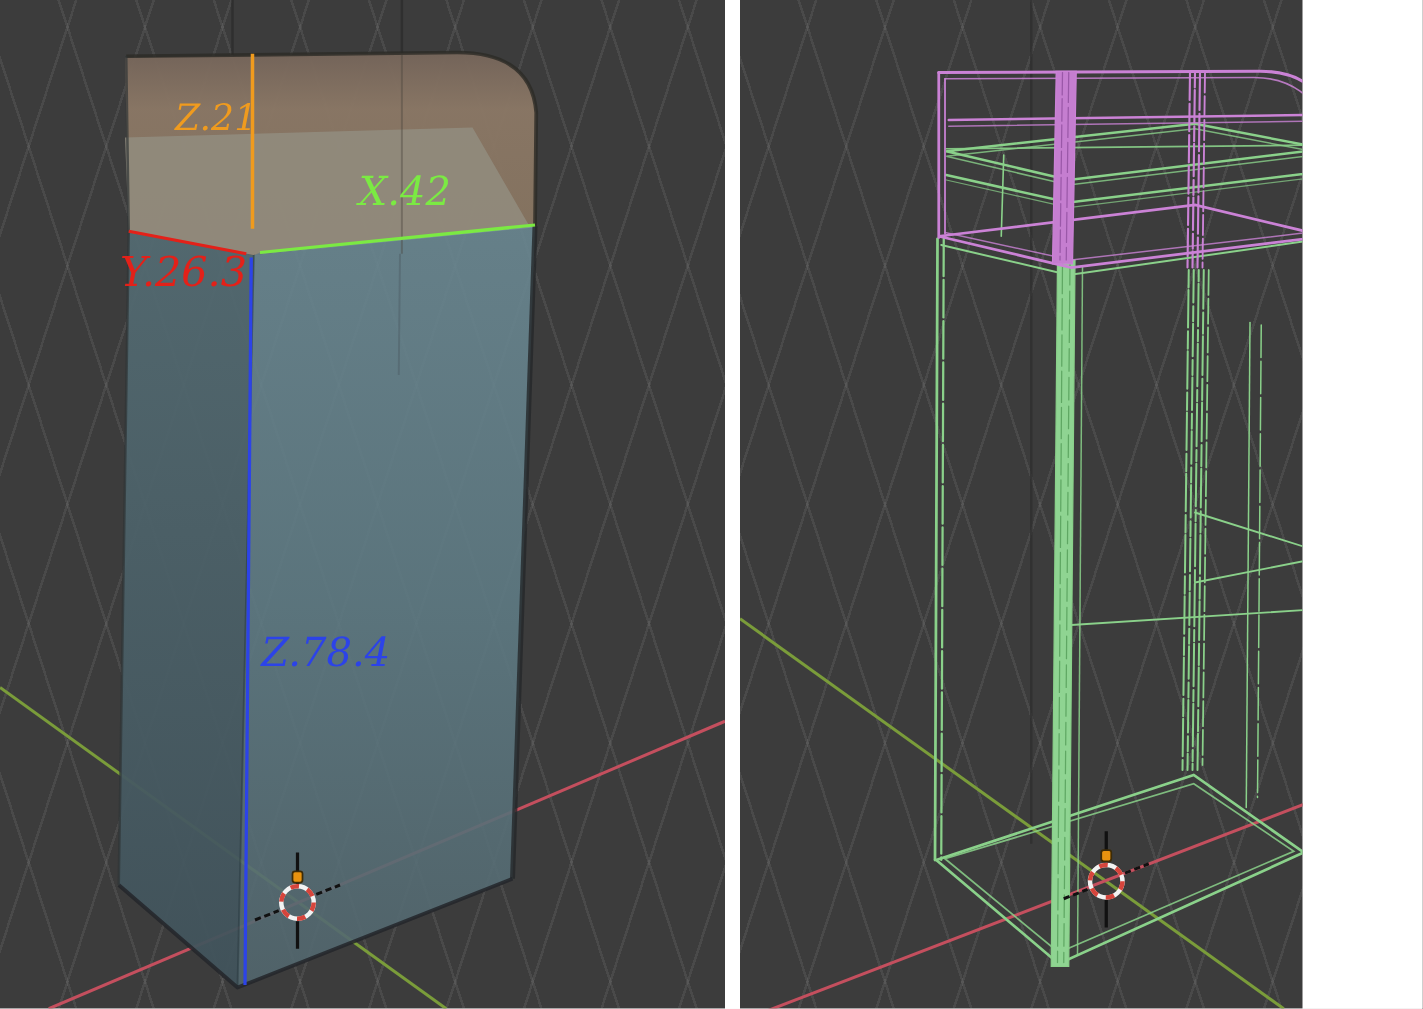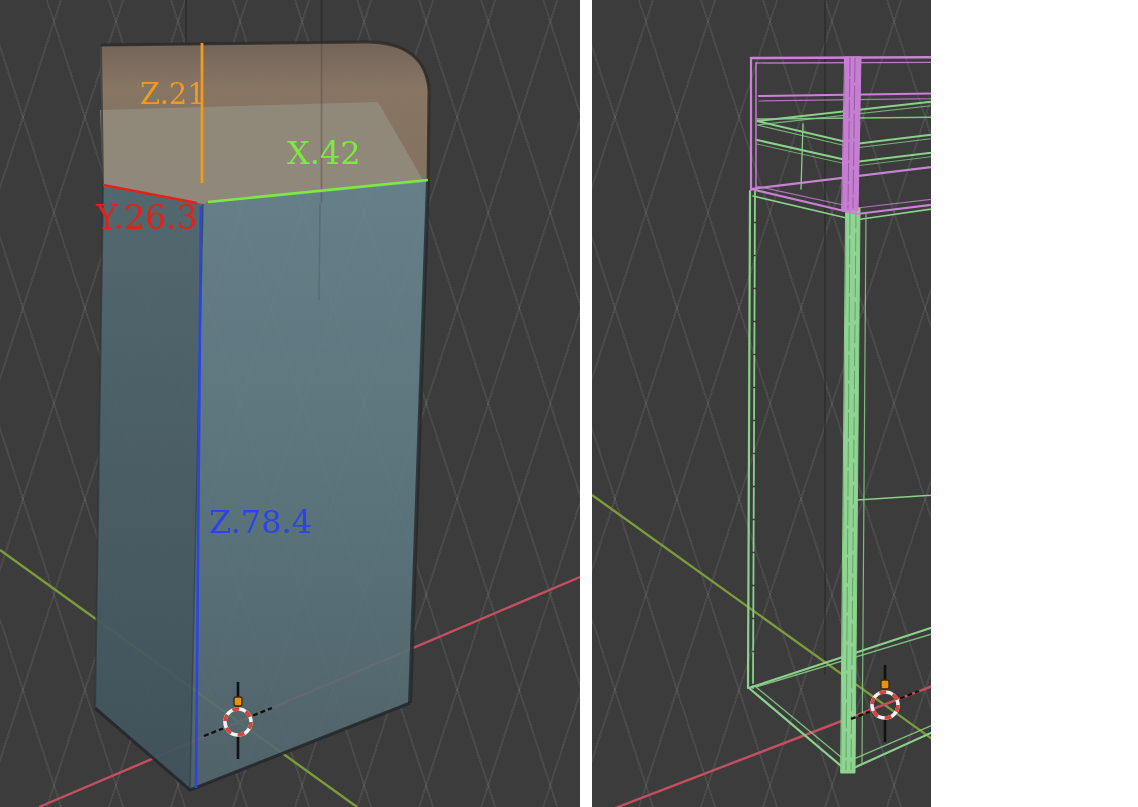--- a/index.html
+++ b/index.html
@@ -1,17 +1,17 @@
 <!DOCTYPE html>
 <html><head>
 <meta charset="utf-8">
 <style>
   html,body{margin:0;padding:0;background:#ffffff;}
-  .stage{position:relative;width:931px;height:807px;background:#ffffff;overflow:hidden;
-         font-family:"DejaVu Serif", serif;}
+  .stage{position:relative;width:1042px;height:807px;background:#ffffff;overflow:hidden;
+         font-family:"DejaVu Serif", serif;font-style:italic;}
   .panel{position:absolute;top:0;height:807px;overflow:hidden;
     background:
       repeating-linear-gradient(72deg,  transparent 0 57px, rgba(255,255,255,0.07) 57px 59px),
       repeating-linear-gradient(108deg, transparent 0 57px, rgba(255,255,255,0.07) 57px 59px),
       #3c3c3c;}
   .panel.left{left:0;width:580px;}
   .panel.right{left:592px;width:546px;}
   .divider{position:absolute;top:0;left:580px;width:12px;height:807px;background:#ffffff;}
   svg.scene{position:absolute;inset:0;pointer-events:none;}
   text.dim{font-family:"DejaVu Serif", serif;}

